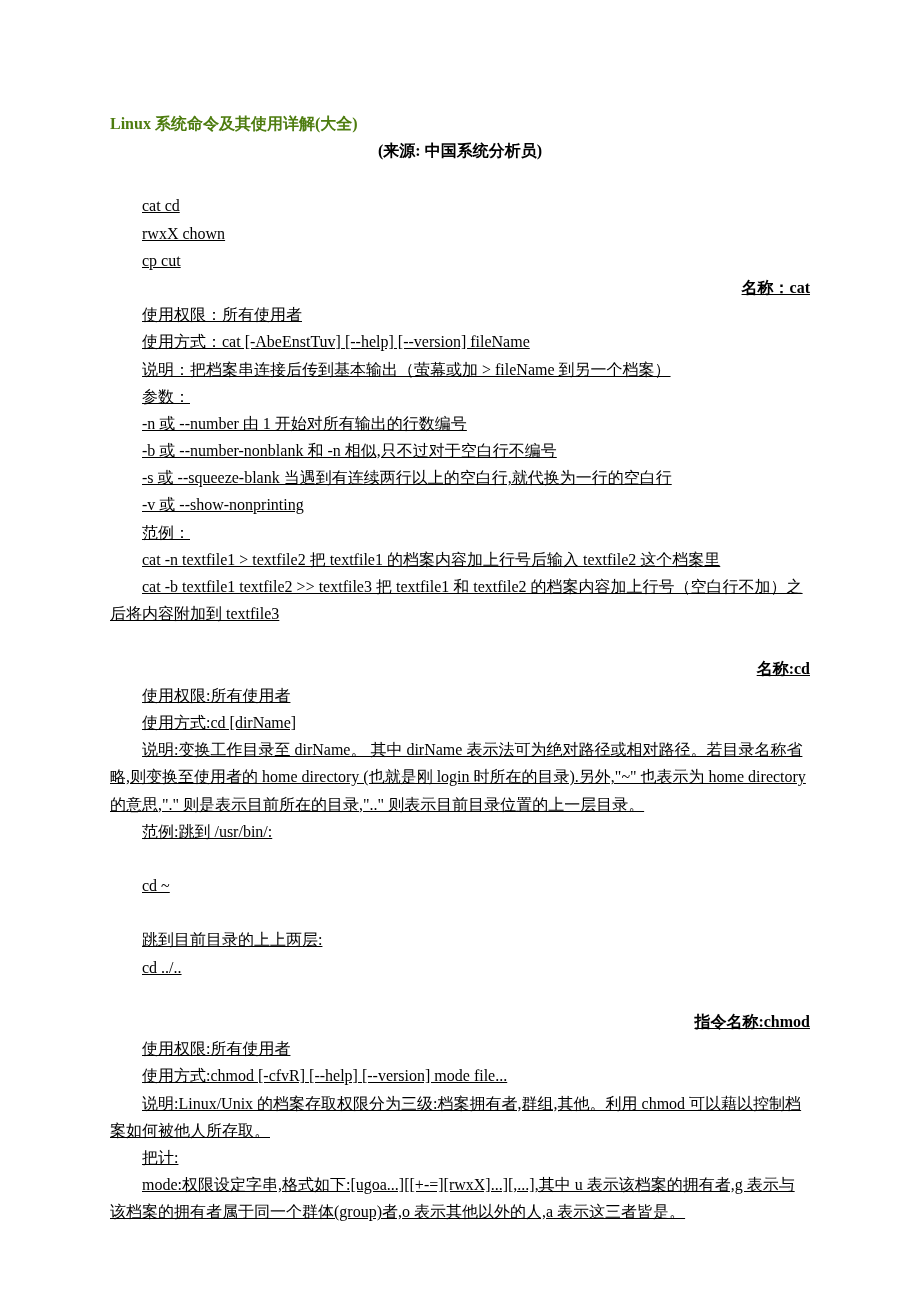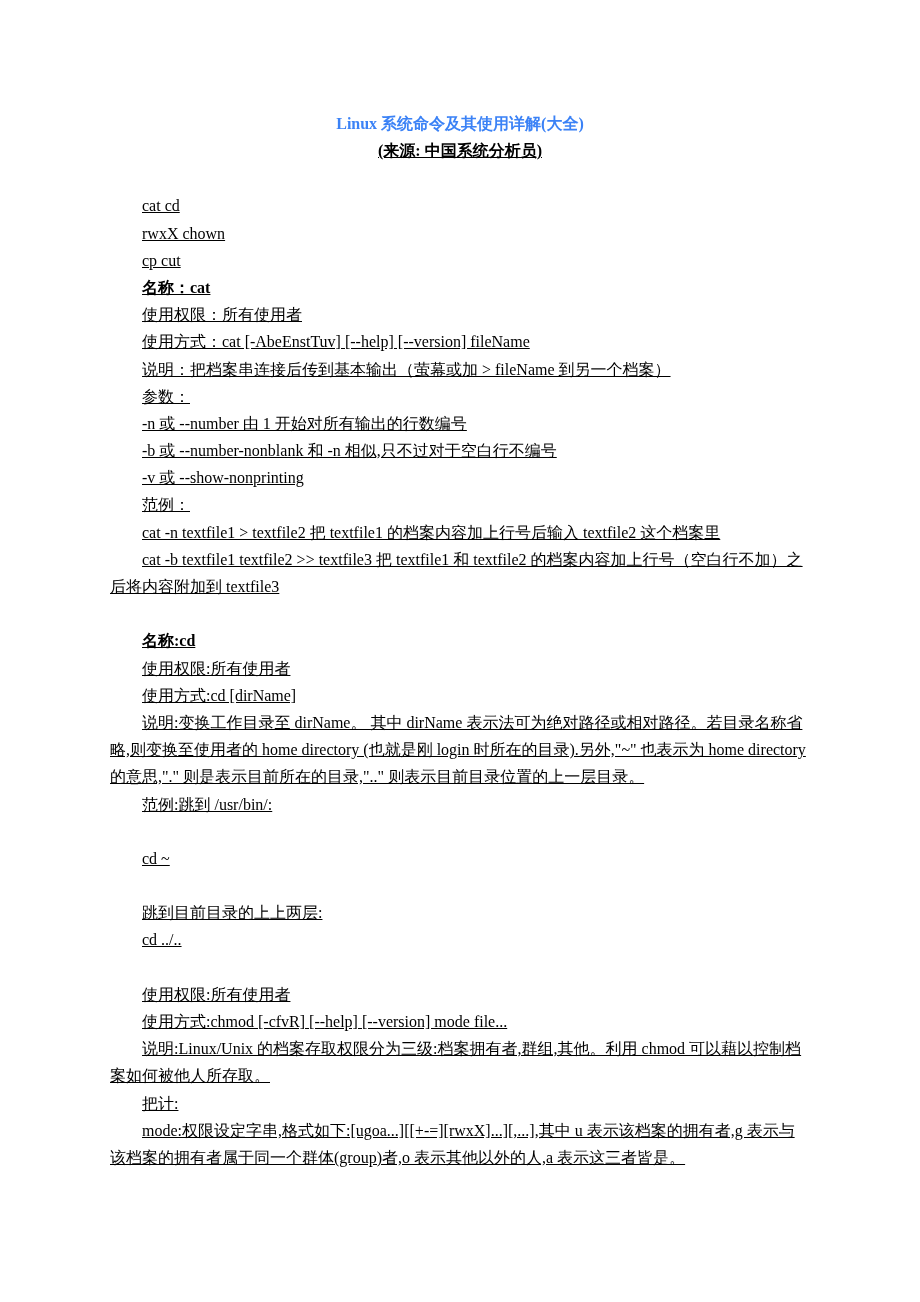--- a/index.html
+++ b/index.html
@@ -11,40 +11,39 @@
     line-height: 1.7;
     color: #000;
   }
   .page {
     width: 920px;
     min-height: 1302px;
     padding: 110px 110px 80px 110px;
     box-sizing: border-box;
   }
   .title {
-    text-align: center;
     font-weight: bold;
-    color: #3b82f6;
+    color: #4d7c0f;
     font-size: 16px;
   }
   .subtitle {
     text-align: center;
     font-weight: bold;
     color: #000;
     font-size: 16px;
     margin-bottom: 28px;
-    text-decoration: underline;
   }
   .indent {
     text-indent: 2em;
     margin: 0;
     text-decoration: underline;
   }
   .bold {
     font-weight: bold;
+    text-align: right;
   }
   .section-gap {
     height: 1.7em;
   }
   p { margin: 0; }
 </style>
 </head>
 <body>
 
 <div class="page">
@@ -56,20 +55,21 @@
   <p class="indent">rwxX chown</p>
   <p class="indent">cp cut</p>
 
   <p class="indent bold">名称：cat</p>
   <p class="indent">使用权限：所有使用者</p>
   <p class="indent">使用方式：cat [-AbeEnstTuv] [--help] [--version] fileName</p>
   <p class="indent">说明：把档案串连接后传到基本输出（萤幕或加 &gt; fileName 到另一个档案）</p>
   <p class="indent">参数：</p>
   <p class="indent">-n 或 --number 由 1 开始对所有输出的行数编号</p>
   <p class="indent">-b 或 --number-nonblank 和 -n 相似,只不过对于空白行不编号</p>
+  <p class="indent">-s 或 --squeeze-blank 当遇到有连续两行以上的空白行,就代换为一行的空白行</p>
   <p class="indent">-v 或 --show-nonprinting</p>
   <p class="indent">范例：</p>
   <p class="indent">cat -n textfile1 &gt; textfile2 把 textfile1 的档案内容加上行号后输入 textfile2 这个档案里</p>
   <p class="indent">cat -b textfile1 textfile2 &gt;&gt; textfile3 把 textfile1 和 textfile2 的档案内容加上行号（空白行不加）之后将内容附加到 textfile3</p>
 
   <div class="section-gap"></div>
 
   <p class="indent bold">名称:cd</p>
   <p class="indent">使用权限:所有使用者</p>
   <p class="indent">使用方式:cd [dirName]</p>
@@ -80,19 +80,20 @@
 
   <p class="indent">cd ~</p>
 
   <div class="section-gap"></div>
 
   <p class="indent">跳到目前目录的上上两层:</p>
   <p class="indent">cd ../..</p>
 
   <div class="section-gap"></div>
 
+  <p class="indent bold">指令名称:chmod</p>
   <p class="indent">使用权限:所有使用者</p>
   <p class="indent">使用方式:chmod [-cfvR] [--help] [--version] mode file...</p>
   <p class="indent">说明:Linux/Unix 的档案存取权限分为三级:档案拥有者,群组,其他。利用 chmod 可以藉以控制档案如何被他人所存取。</p>
   <p class="indent">把计:</p>
   <p class="indent">mode:权限设定字串,格式如下:[ugoa...][[+-=][rwxX]...][,...],其中 u 表示该档案的拥有者,g 表示与该档案的拥有者属于同一个群体(group)者,o 表示其他以外的人,a 表示这三者皆是。</p>
 
 </div>
 
 </body></html>

